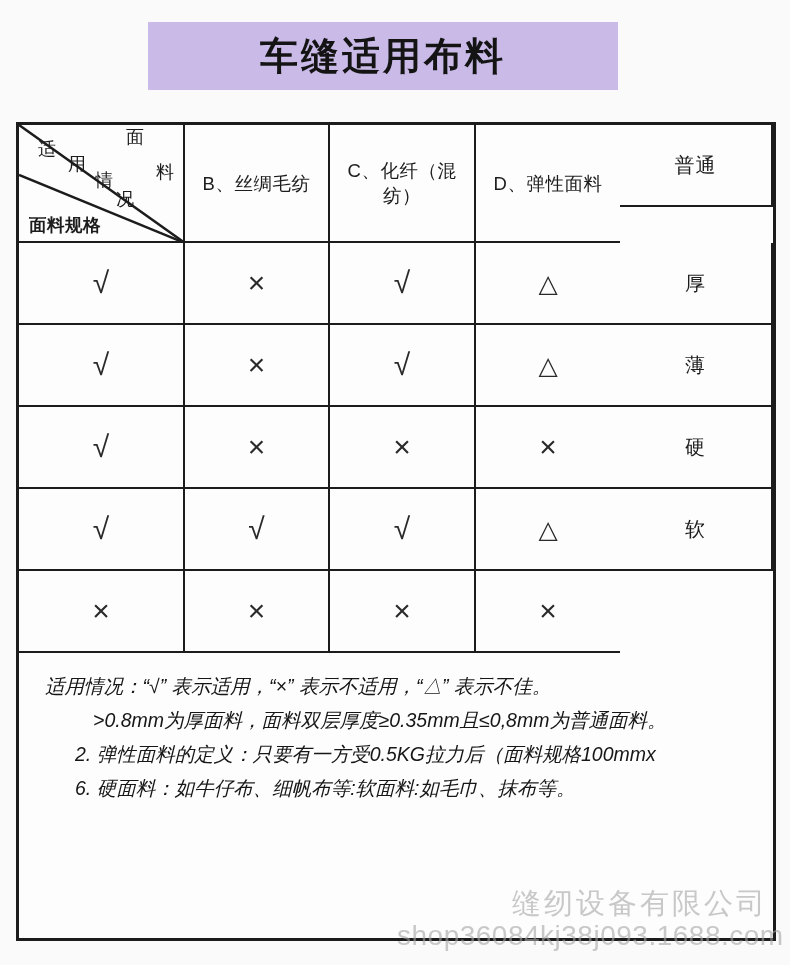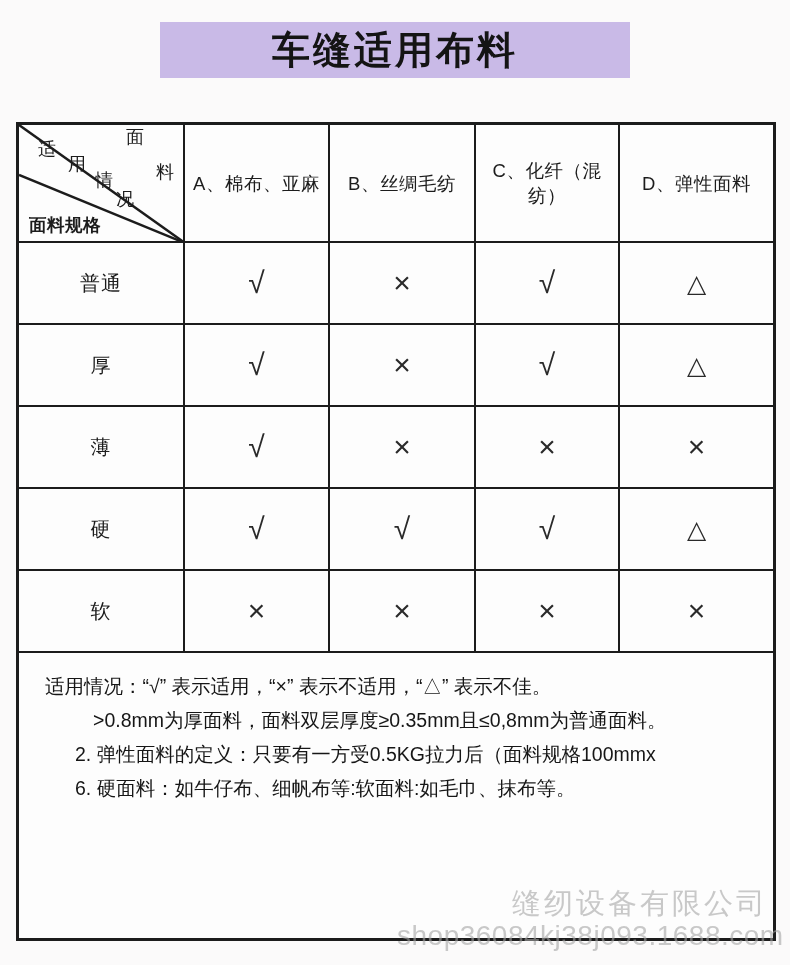--- a/index.html
+++ b/index.html
@@ -9,22 +9,22 @@
     background: #fbfafa;
     font-family: "Liberation Sans", sans-serif;
     color: #1c1c1c;
     position: relative;
     overflow: hidden;
   }
   .page { position: relative; width: 790px; height: 965px; }
 
   
   .title-bar {
-    position: absolute; left: 160px; top: 22px;
-    width: 470px; height: 56px;
+    position: absolute; left: 148px; top: 22px;
+    width: 470px; height: 68px;
     background: #c9bae7;
     display: flex; align-items: center; justify-content: center;
   }
   .title-bar h1 {
     font-size: 38px; font-weight: bold; color: #141414;
     letter-spacing: 3px;
   }
 
   
   .table-wrap {
@@ -58,21 +58,21 @@
   .corner .bl-lbl { font-size: 17.5px; letter-spacing: 0.5px; font-weight: bold; }
 
   
   .notes {
     height: 285px;
     padding: 16px 18px 0 26px;
     font-size: 19.5px;
     line-height: 34px;
     color: #161616;
   }
-  .notes .nline { white-space: nowrap; }
+  .notes .nline { white-space: nowrap; font-style: italic; }
   .ind30 { padding-left: 30px; }
   .ind48 { padding-left: 48px; }
 
   
   .wm {
     position: absolute;
     color: rgba(165,165,165,0.60);
     z-index: 5;
     pointer-events: none;
     white-space: nowrap;
@@ -98,21 +98,20 @@
           <line x1="0" y1="50" x2="166" y2="118" stroke="#1c1c1c" stroke-width="2.5"></line>
         </svg>
         <span class="lbl" style="left:107px; top:0px;">面</span>
         <span class="lbl" style="left:137px; top:35px;">料</span>
         <span class="lbl" style="left:19px;  top:12px;">适</span>
         <span class="lbl" style="left:49px;  top:27px;">用</span>
         <span class="lbl" style="left:76px;  top:43px;">情</span>
         <span class="lbl" style="left:97px;  top:62px;">况</span>
         <span class="lbl bl-lbl" style="left:10px; top:88px;">面料规格</span>
       </div>
-      <div class="cell hdr">A、棉布、亚麻</div>
       <div class="cell hdr">B、丝绸毛纺</div>
       <div class="cell hdr">C、化纤（混纺）</div>
       <div class="cell hdr last-col">D、弹性面料</div>
 
       <div class="cell rowcell row-label">普通</div>
       <div class="cell rowcell sym">√</div>
       <div class="cell rowcell sym">×</div>
       <div class="cell rowcell sym">√</div>
       <div class="cell rowcell sym tri last-col">△</div>
 

